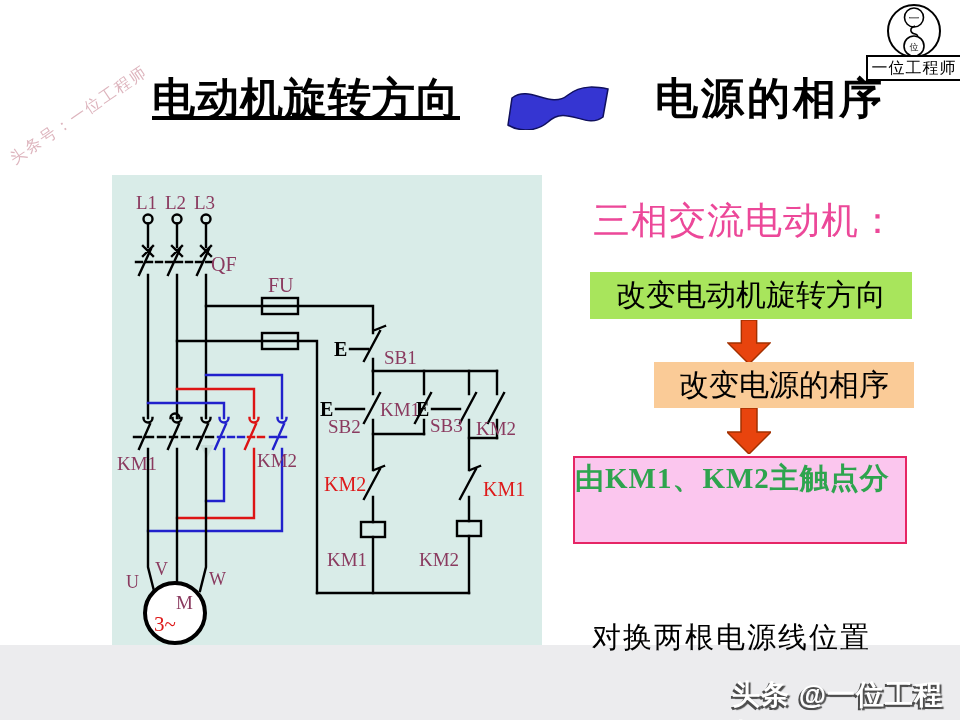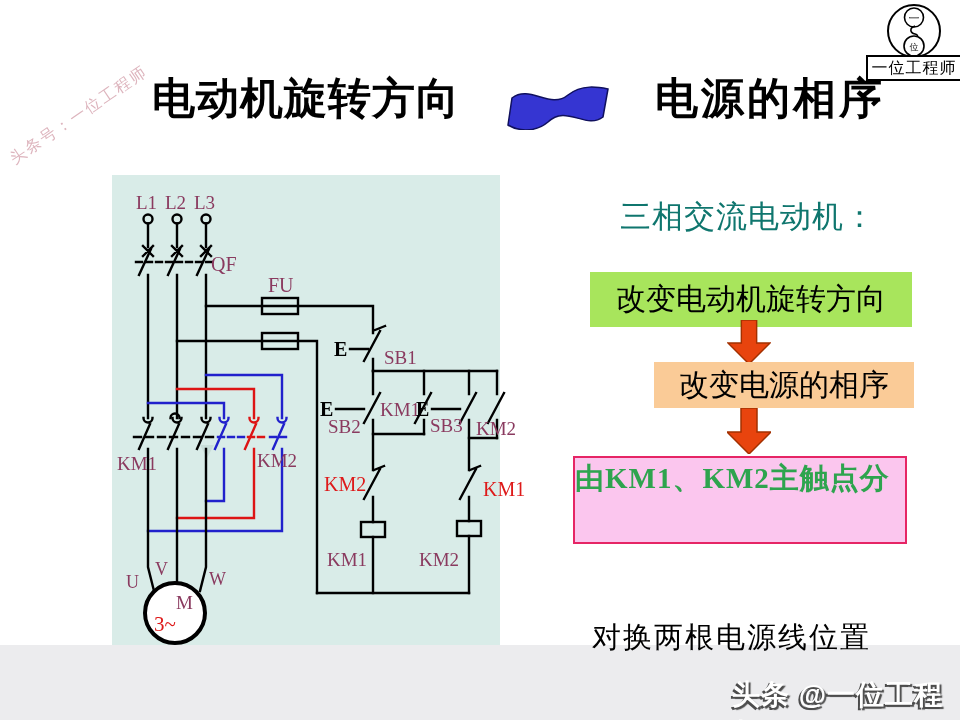--- a/index.html
+++ b/index.html
@@ -6,39 +6,39 @@
   body{width:960px;height:720px;position:relative;background:#fff;overflow:hidden;
        font-family:"Liberation Serif",serif;}
   .abs{position:absolute;}
   
   .strip{left:0;top:645px;width:960px;height:75px;background:var(--strip-gray);}
   
   .wm-diag{left:6px;top:152px;transform:rotate(-34deg);transform-origin:0 0;
            color:rgba(193,118,134,.55);font-size:16px;letter-spacing:2px;white-space:nowrap;}
   
   .title{top:70px;font-size:43px;font-weight:bold;color:#000;white-space:nowrap;}
-  .title-left{left:152px;letter-spacing:1px;}
+  .title-left{left:152px;letter-spacing:1px;text-decoration:underline;}
   .title-right{left:655px;letter-spacing:3px;}
   .wave{left:506px;top:84px;}
   
   .logo-svg{left:882px;top:4px;}
   .logo-box{left:866px;top:55px;width:92px;height:22px;border:2px solid #000;background:#fff;
             font-size:16px;display:flex;align-items:center;justify-content:center;letter-spacing:1px;}
   
-  .panel{left:112px;top:175px;width:388px;height:470px;background:var(--panel-bg);}
+  .panel{left:112px;top:175px;width:430px;height:470px;background:var(--panel-bg);}
   svg text{font-family:"Liberation Serif",serif;}
   .lbl{fill:var(--label-purple);}
   .lblr{fill:var(--label-red);}
   .wire{stroke:#000;stroke-width:2.4;fill:none;stroke-linecap:square;}
   .wireb{stroke:var(--wire-blue);stroke-width:2.4;fill:none;stroke-linecap:square;}
   .wirer{stroke:var(--wire-red);stroke-width:2.4;fill:none;stroke-linecap:square;}
   
-  .heading{left:620px;top:196px;font-size:31px;color:#0f766e;letter-spacing:1px;}
+  .heading{left:593px;top:196px;font-size:37px;color:#ec4899;letter-spacing:1px;}
   .box{display:flex;align-items:center;justify-content:center;font-size:30px;color:#000;white-space:nowrap;}
-  .box-green{left:590px;top:272px;width:322px;height:55px;background:var(--green-box);}
+  .box-green{left:590px;top:272px;width:322px;height:47px;background:var(--green-box);}
   .box-orange{left:622px;top:362px;width:260px;height:46px;background:var(--orange-box);margin-left:32px;}
   .box-pink{left:573px;top:456px;width:330px;height:84px;background:var(--pink-box);
             border:2px solid var(--pink-border);color:var(--pink-text);font-size:29px;font-weight:bold;
             line-height:41px;padding-left:0;letter-spacing:1px;}
   .arrow1{left:727px;top:320px;}
   .arrow2{left:727px;top:408px;}
   .note{left:592px;top:618px;font-size:29px;color:#000;letter-spacing:2px;}
   
   .wm-footer{left:732px;top:676px;font-size:28px;font-weight:bold;color:#fff;
              font-family:"Liberation Sans",sans-serif;letter-spacing:1px;

